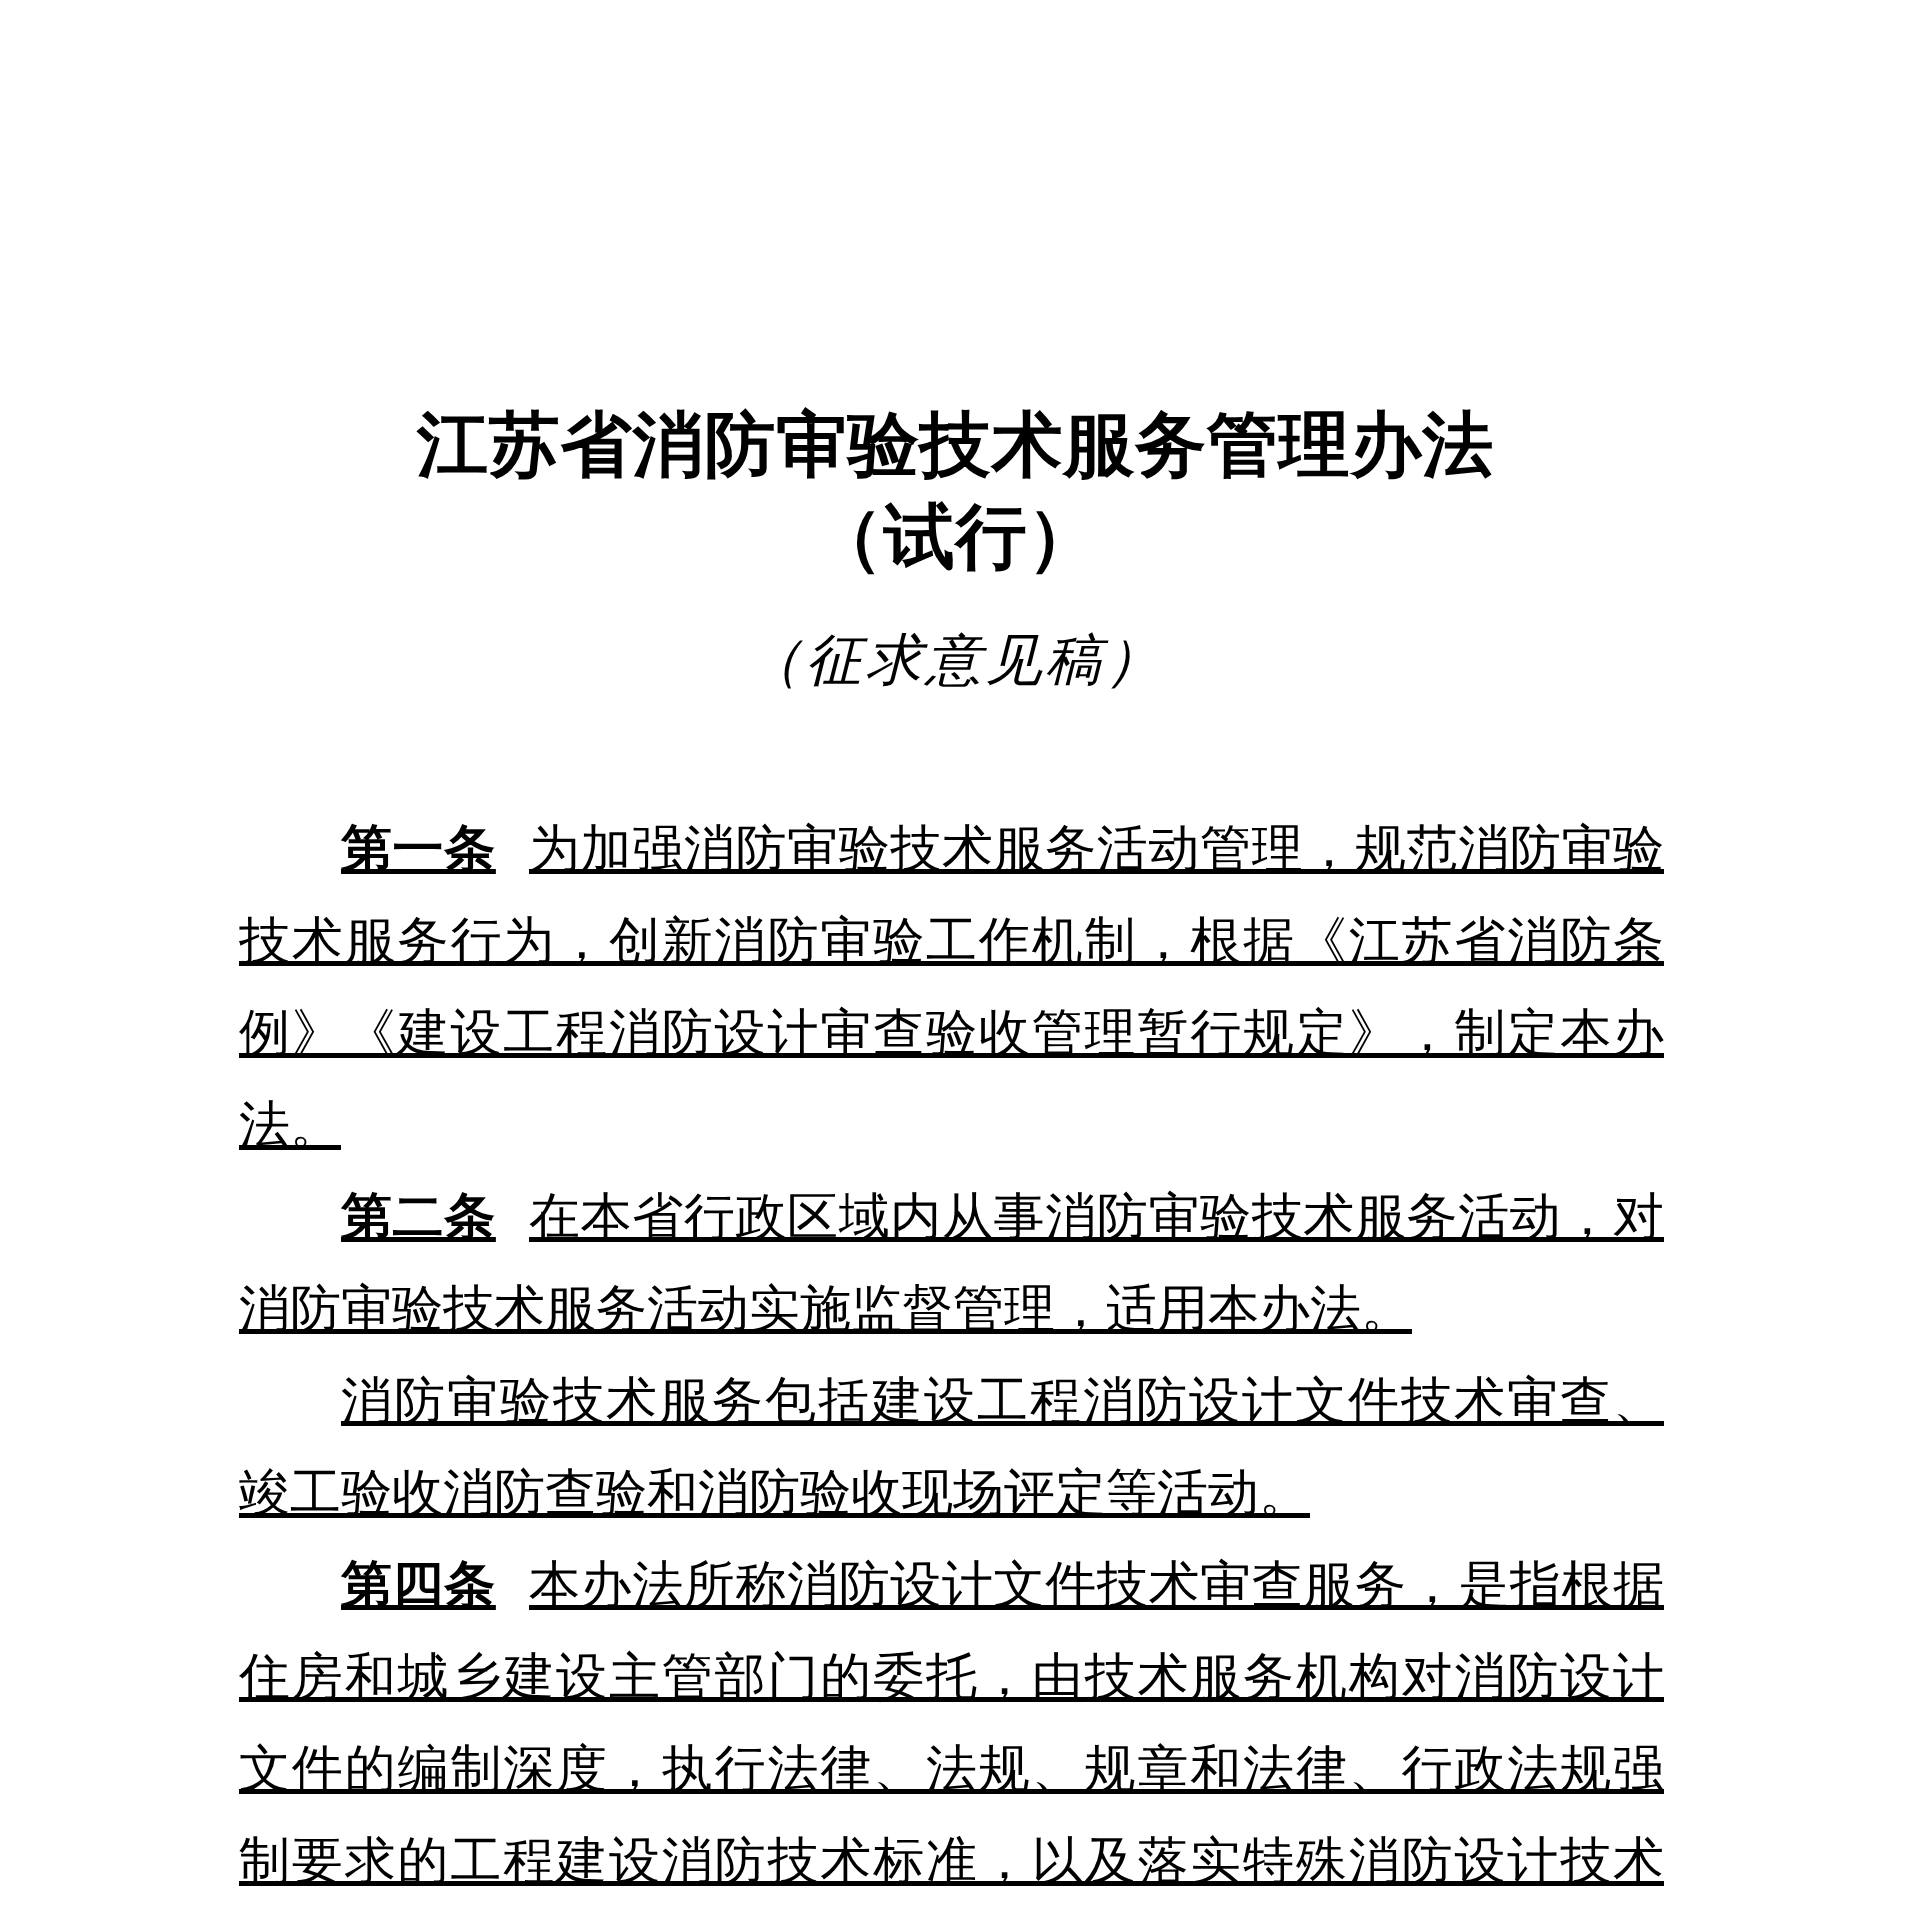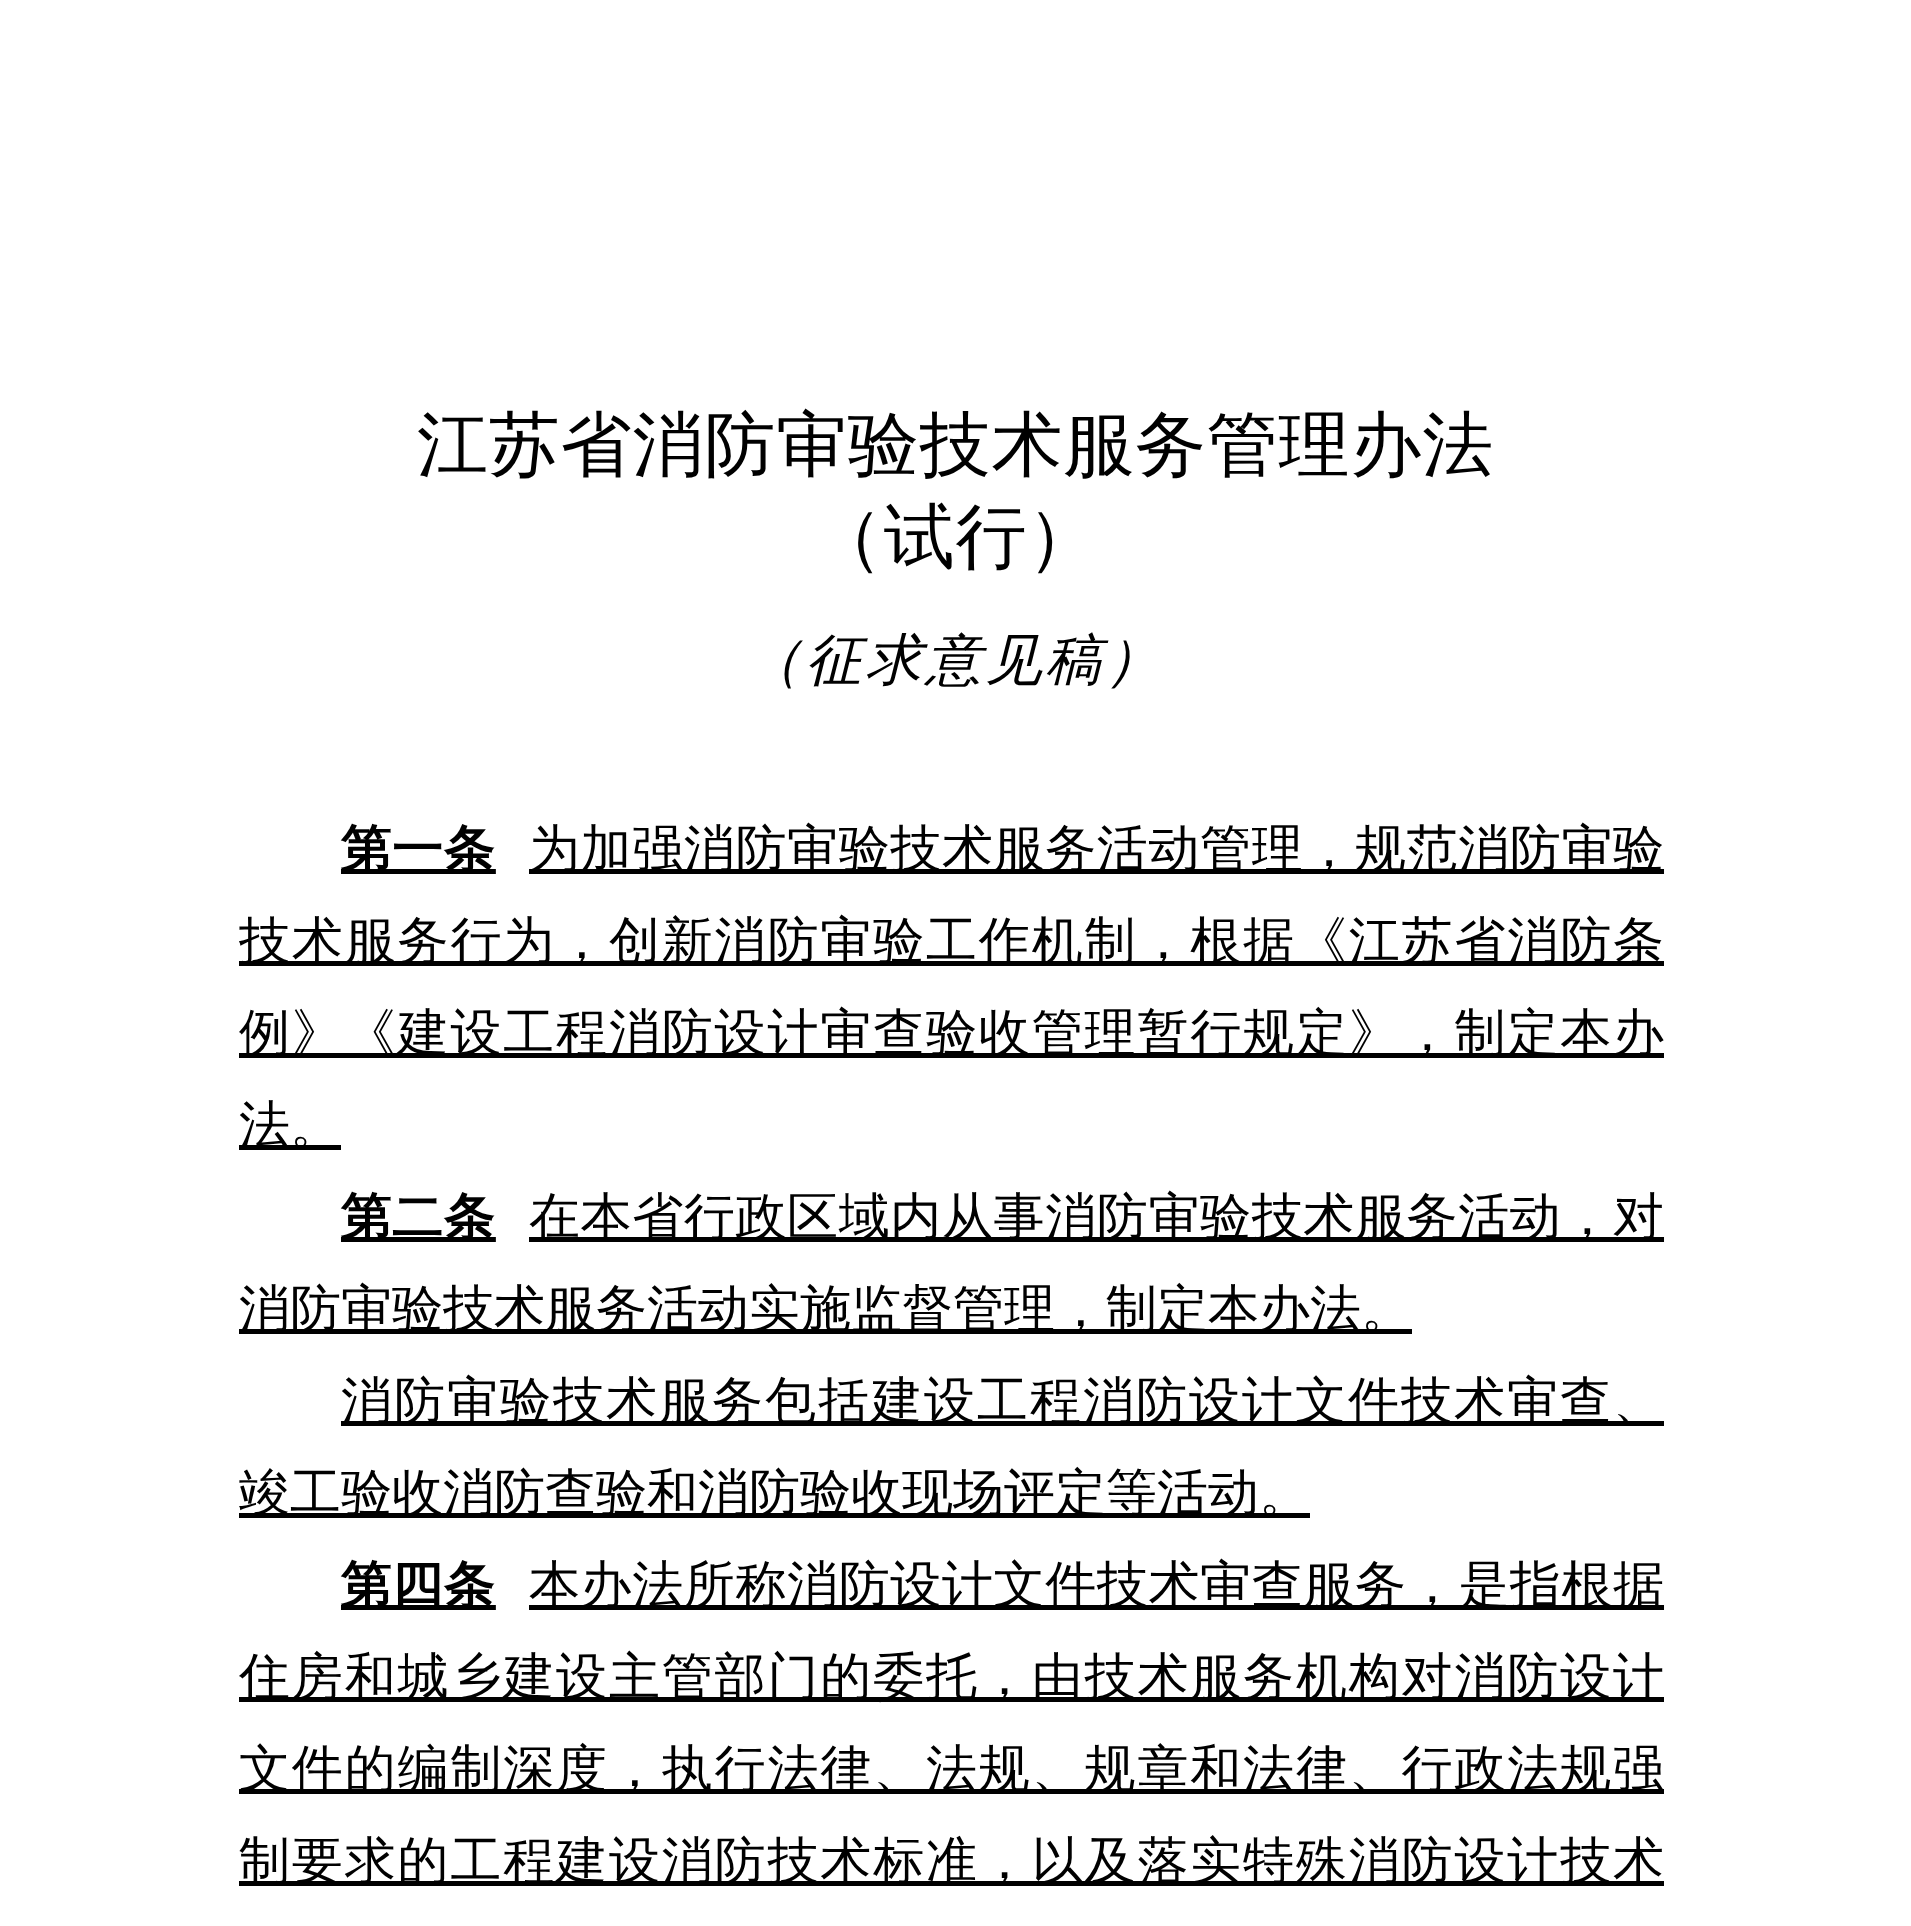--- a/index.html
+++ b/index.html
@@ -15,21 +15,21 @@
     color: #000000;
     font-family: "Liberation Serif", serif;
     overflow: hidden;
   }
   .doc-header {
     padding-top: 399px;
     text-align: center;
   }
   .doc-title {
     margin: 0;
-    font-weight: 400;
+    font-weight: 700;
     font-size: 71px;
     line-height: 92px;
     letter-spacing: 0.8px;
   }
   .doc-subtitle {
     margin-top: 39px;
     font-size: 56px;
     line-height: 77px;
     letter-spacing: 3.9px;
     font-style: italic; 
@@ -63,19 +63,19 @@
     <h1 class="doc-title">
       <span>江苏省消防审验技术服务管理办法</span><br>
       <span>（试行）</span>
     </h1>
     <div class="doc-subtitle">（征求意见稿）</div>
   </header>
 
   <main class="doc-body" id="doc-body">
 
   <p class="para"><b class="art-label">第一条</b><span>为加强消防审验技术服务活动管理，规范消防审验技术服务行为，创新消防审验工作机制，根据《江苏省消防条例》《建设工程消防设计审查验收管理暂行规定》，制定本办法。</span></p>
-      <p class="para"><b class="art-label">第二条</b><span>在本省行政区域内从事消防审验技术服务活动，对消防审验技术服务活动实施监督管理，制定本办法。</span></p>
+      <p class="para"><b class="art-label">第二条</b><span>在本省行政区域内从事消防审验技术服务活动，对消防审验技术服务活动实施监督管理，适用本办法。</span></p>
       <p class="para"><span>消防审验技术服务包括建设工程消防设计文件技术审查、竣工验收消防查验和消防验收现场评定等活动。</span></p>
       <p class="para"><b class="art-label">第四条</b><span>本办法所称消防设计文件技术审查服务，是指根据住房和城乡建设主管部门的委托，由技术服务机构对消防设计文件的编制深度，执行法律、法规、规章和法律、行政法规强制要求的工程建设消防技术标准，以及落实特殊消防设计技术资料专家评审意见等情况进行审查的技术服务活动。</span></p>
     </main>
 
 </div>
 
 
 </body></html>

